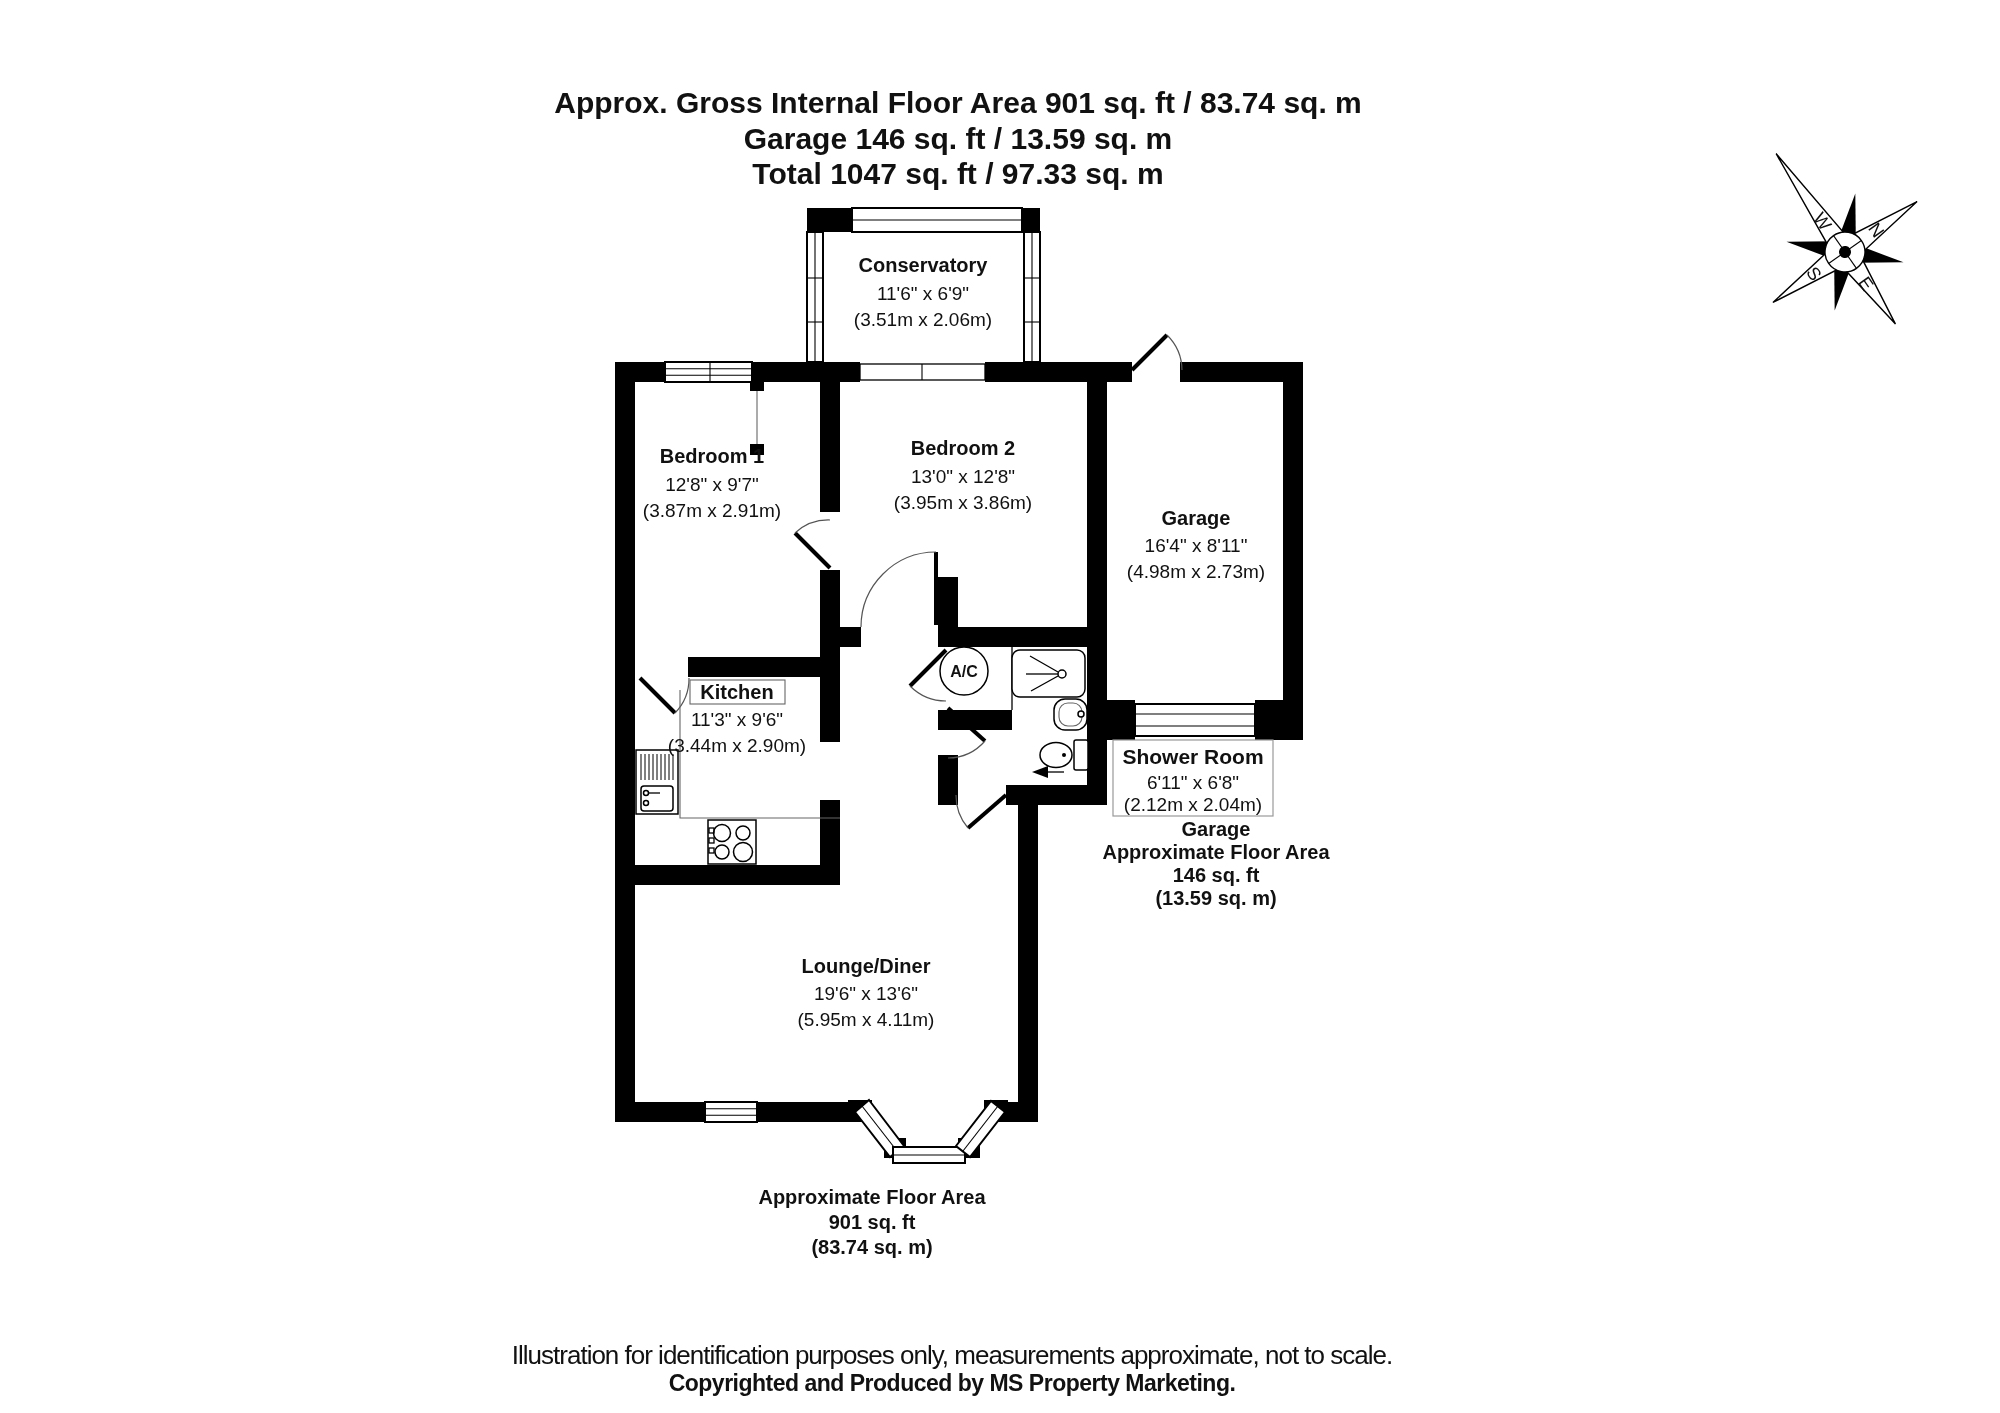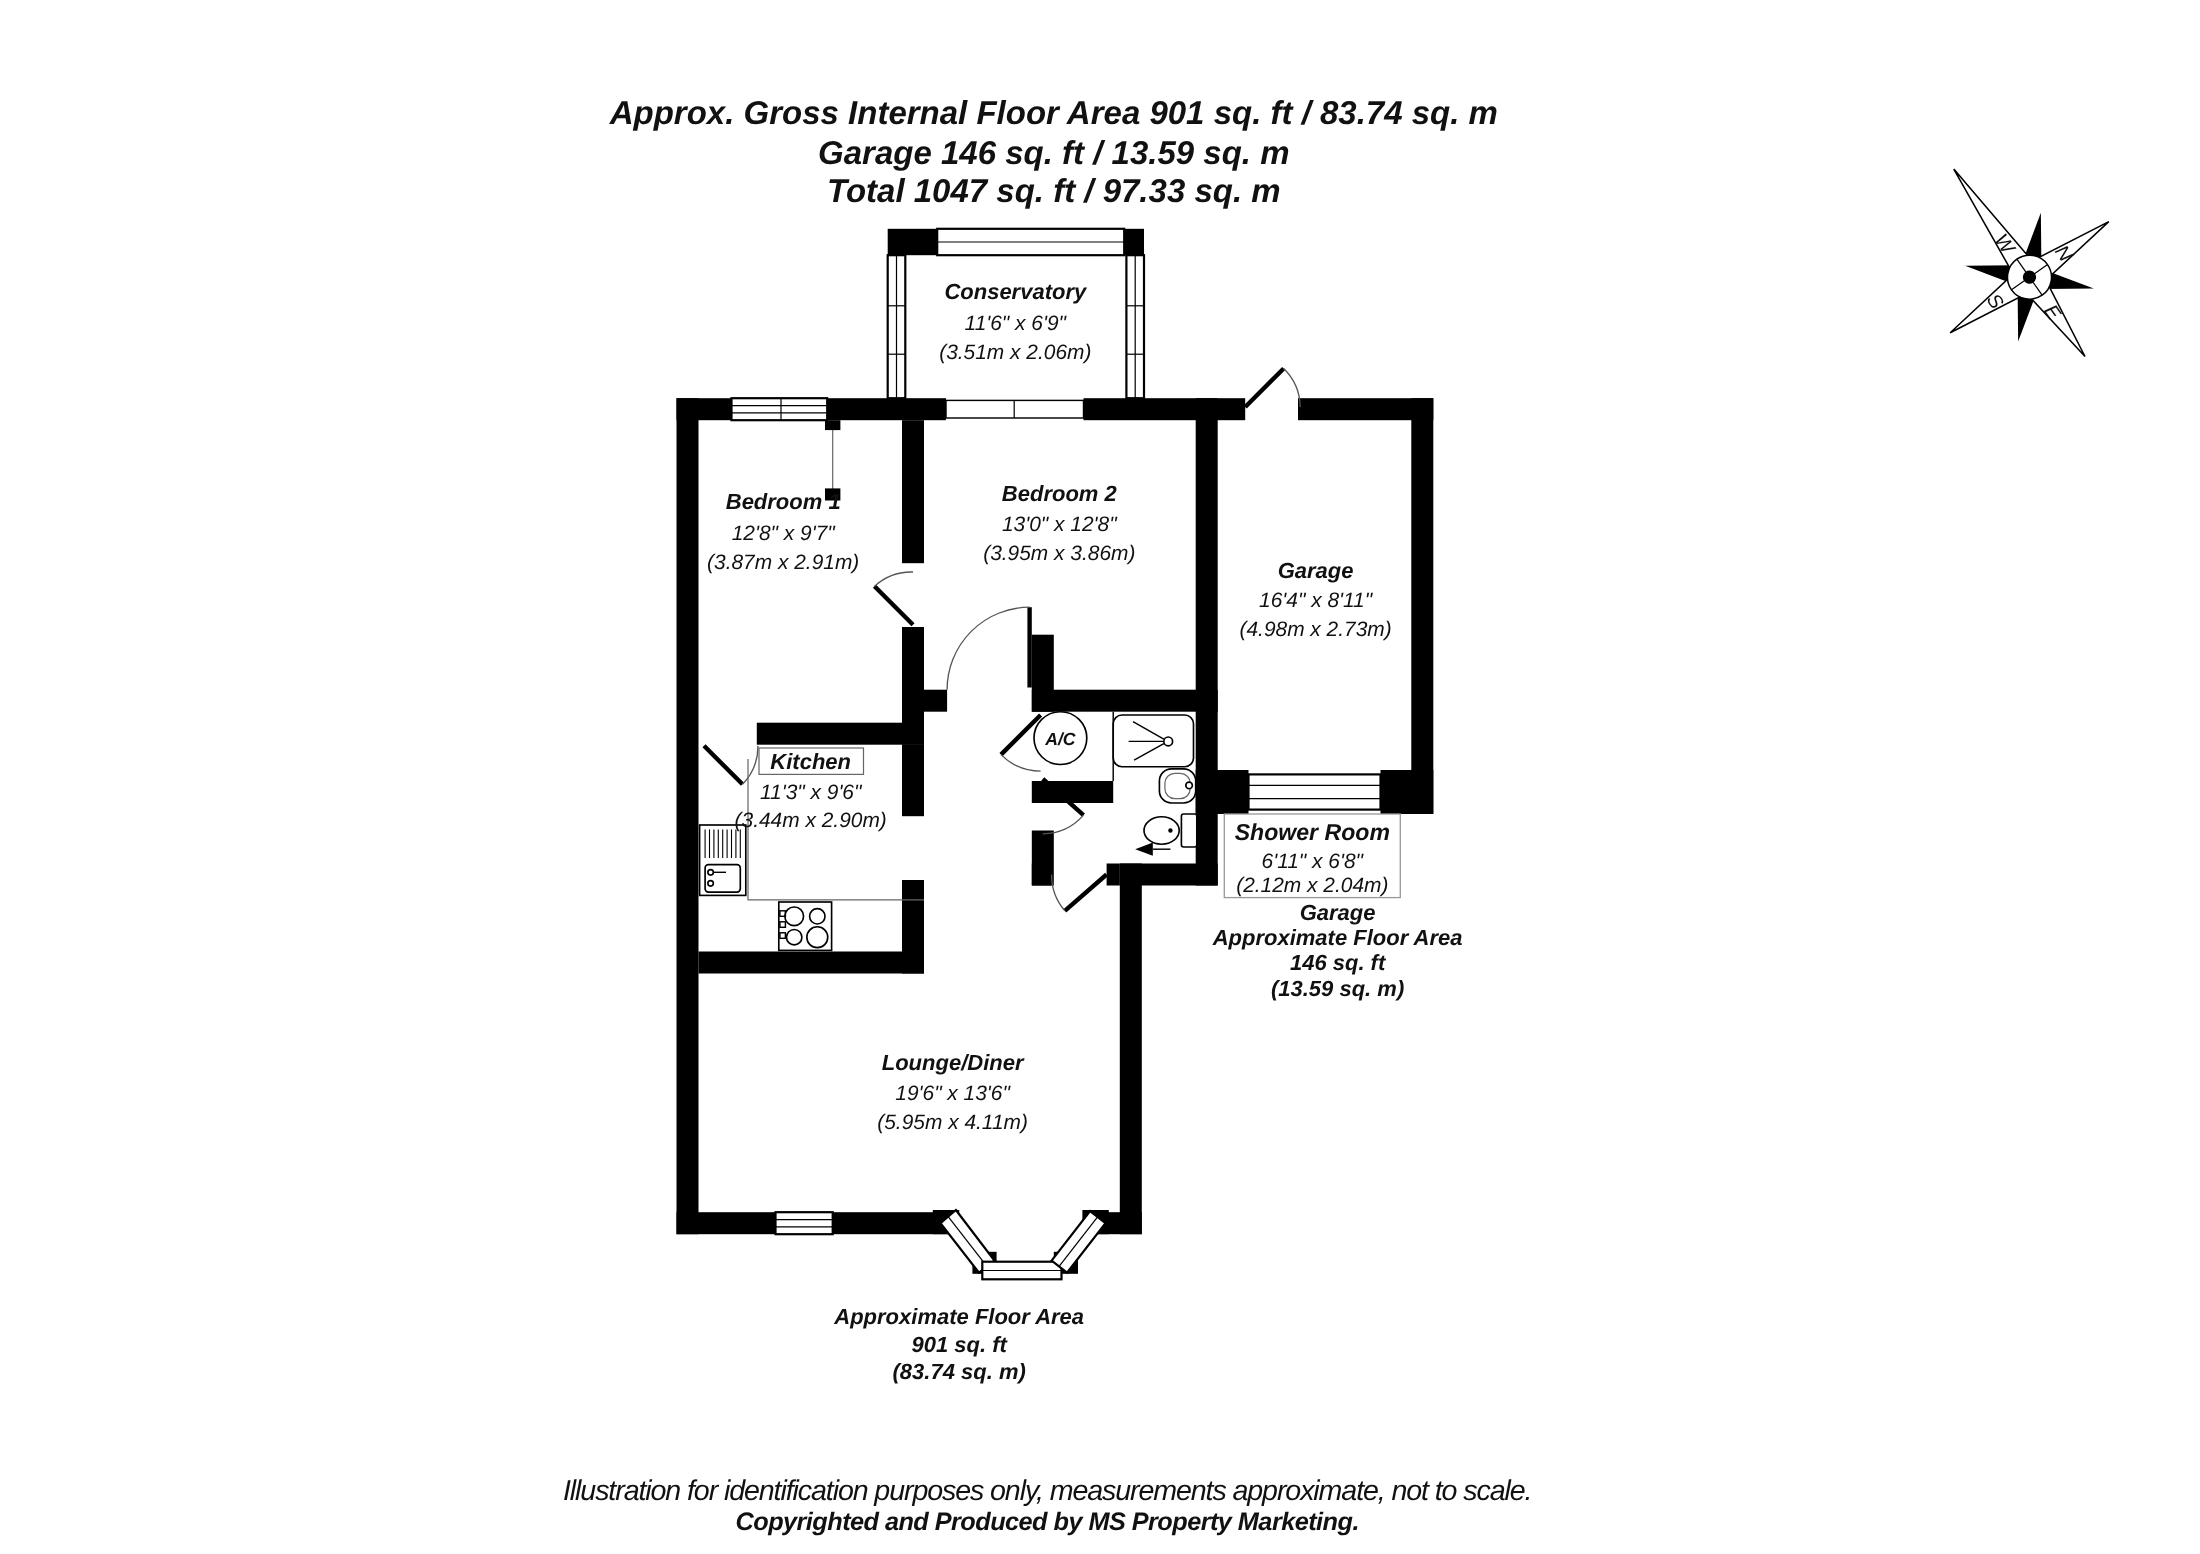--- a/index.html
+++ b/index.html
@@ -1,16 +1,16 @@
 <!DOCTYPE html>
 <html><head>
 <meta charset="utf-8">
 <style>
   html,body{margin:0;padding:0;background:#fff;}
-  .page{position:relative;width:2000px;height:1413px;background:#ffffff;overflow:hidden;font-style:italic;}
+  .page{position:relative;width:2000px;height:1413px;background:#ffffff;overflow:hidden;}
   svg{position:absolute;top:0;left:0;}
   .wall{fill:#000000;}
   .win{fill:#ffffff;stroke:#000000;stroke-width:2;}
   .winline{stroke:#000000;stroke-width:1.1;fill:none;}
   .thin{stroke:#000000;stroke-width:1.3;fill:none;}
   .thng{stroke:#666666;stroke-width:1.1;fill:none;}
   .leaf{stroke:#000000;stroke-width:4;fill:none;}
   .arc{stroke:#555555;stroke-width:1.2;fill:none;}
   .fix{fill:#ffffff;stroke:#000000;stroke-width:1.5;}
   text{font-family:"Liberation Sans",sans-serif;fill:#111111;}

